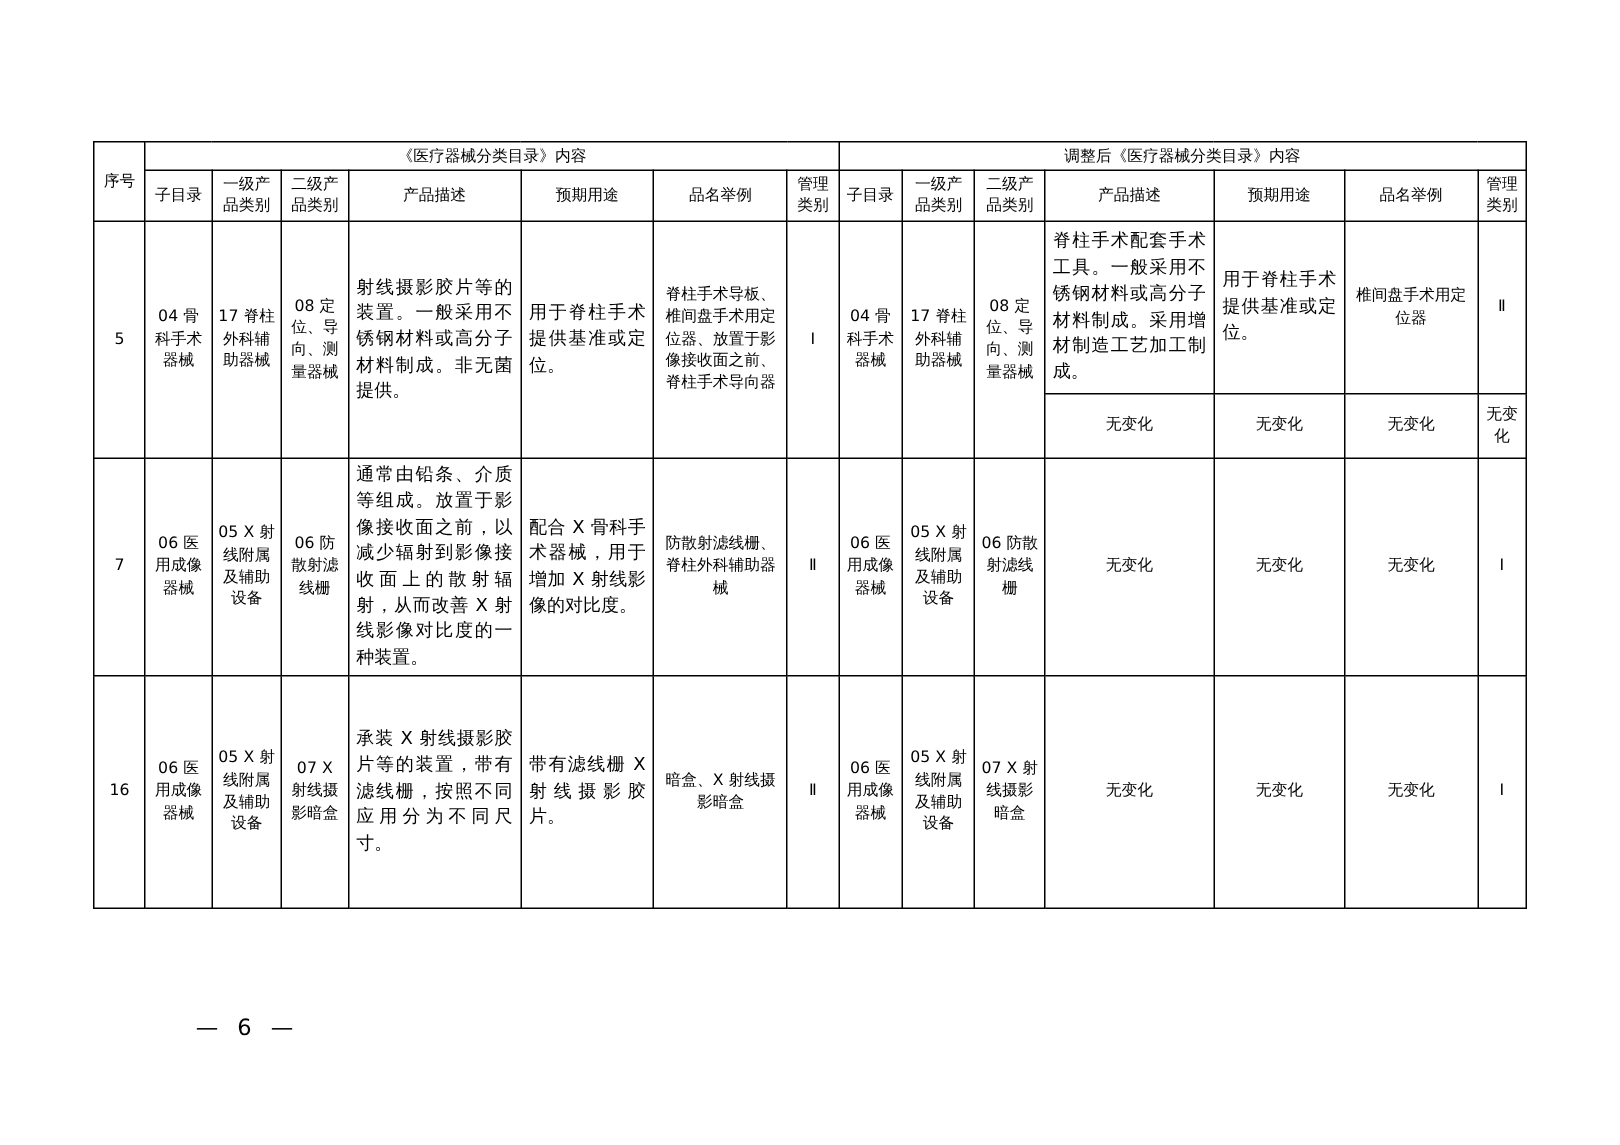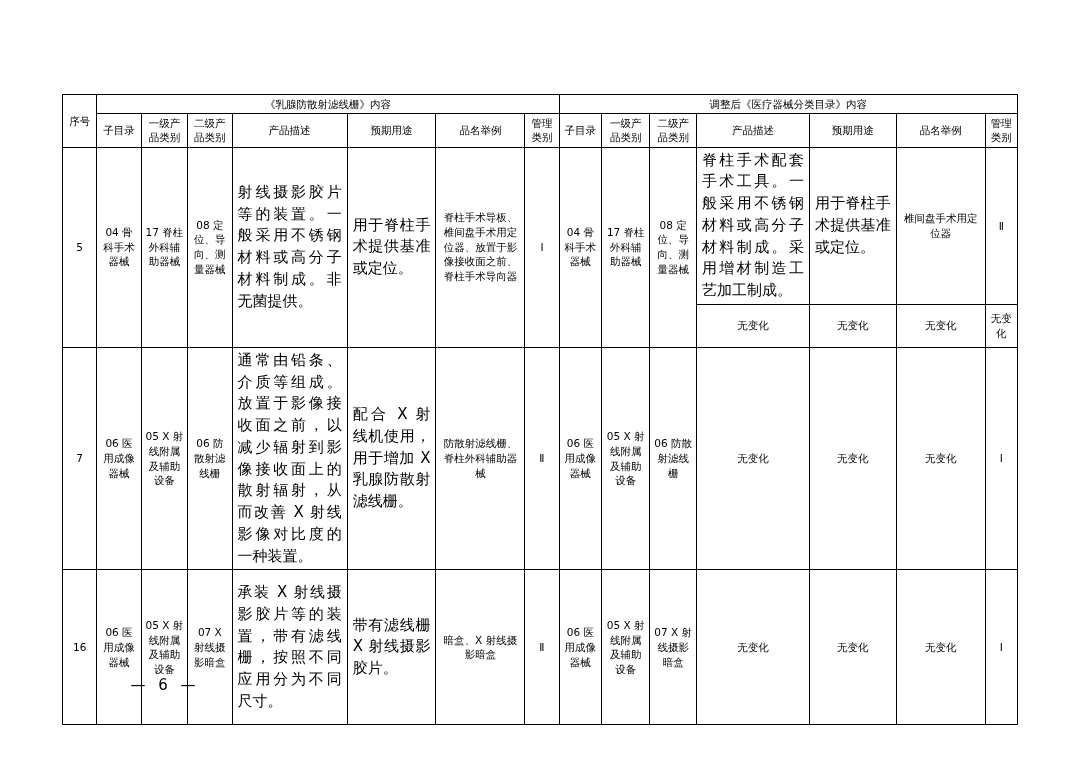--- a/index.html
+++ b/index.html
@@ -47,21 +47,21 @@
     font-size: 11px;
     padding: 4px 1px;
   }
   .center-text {
     font-size: 10.5px;
     line-height: 1.4;
     text-align: center;
     display: block;
   }
   .just-text {
-    font-size: 15px;
+    font-size: 12px;
     line-height: 1.45;
     text-align: justify;
     text-align-last: left;
     display: block;
     padding: 0 2px;
   }
   .mgmt {
     font-size: 11px;
   }
   .seq {
@@ -101,21 +101,21 @@
       <col style="width:46px">
       <col style="width:112px">
       <col style="width:86px">
       <col style="width:88px">
       <col style="width:32px">
     </colgroup>
 
     <thead>
       <tr>
         <td rowspan="2" class="col-head">序号</td>
-        <td colspan="7" class="grp-head">《乳腺防散射滤线栅》内容</td>
+        <td colspan="7" class="grp-head">《医疗器械分类目录》内容</td>
         <td colspan="7" class="grp-head">调整后《医疗器械分类目录》内容</td>
       </tr>
       <tr>
         <td class="col-head">子目录</td>
         <td class="col-head">一级产品类别</td>
         <td class="col-head">二级产品类别</td>
         <td class="col-head">产品描述</td>
         <td class="col-head">预期用途</td>
         <td class="col-head">品名举例</td>
         <td class="col-head">管理类别</td>
@@ -195,21 +195,21 @@
         <td>
             <span class="center-text">05 X 射线附属及辅助设备</span>
           </td>
         <td>
             <span class="center-text">06 防散射滤线栅</span>
           </td>
         <td>
             <span class="just-text">通常由铅条、介质等组成。放置于影像接收面之前，以减少辐射到影像接收面上的散射辐射，从而改善 X 射线影像对比度的一种装置。</span>
           </td>
         <td>
-            <span class="just-text">配合 X 射线机使用，用于增加 X 乳腺防散射滤线栅。</span>
+            <span class="just-text">配合 X 骨科手术器械，用于增加 X 射线影像的对比度。</span>
           </td>
         <td>
             <span class="center-text">防散射滤线栅、脊柱外科辅助器械</span>
           </td>
         <td class="mgmt">Ⅱ</td>
         <td>
             <span class="center-text">06 医用成像器械</span>
           </td>
         <td>
             <span class="center-text">05 X 射线附属及辅助设备</span>

